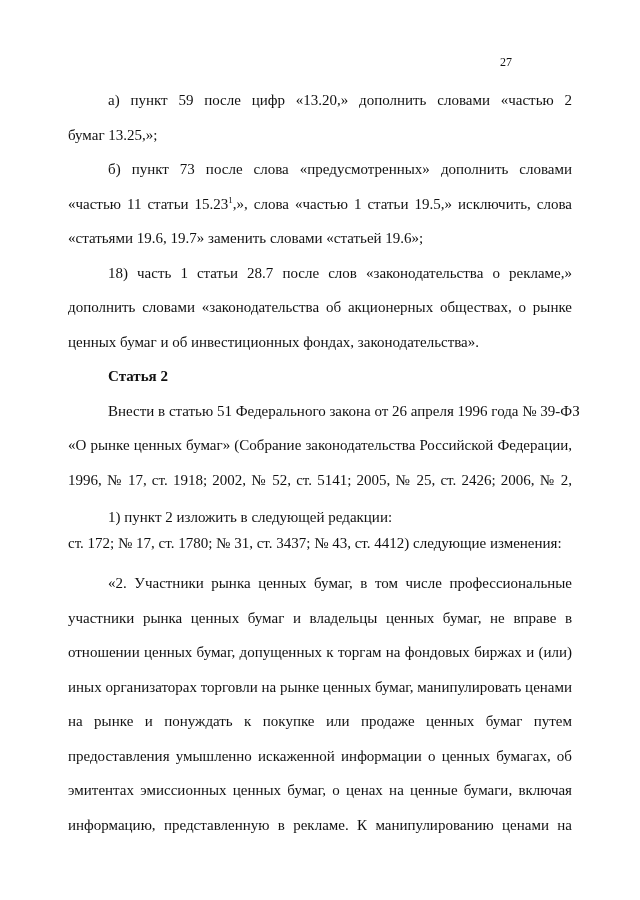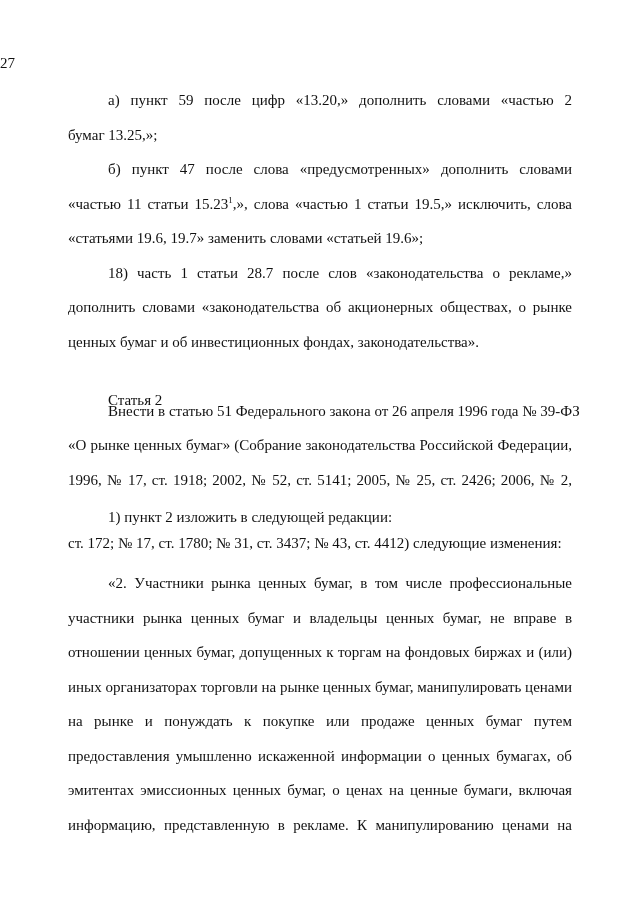--- a/index.html
+++ b/index.html
@@ -1,36 +1,36 @@
 <!DOCTYPE html>
 <html><head>
   <meta charset="utf-8">
   <style>
     html, body { margin: 0; padding: 0; background: #ffffff; }
     body { width: 640px; height: 900px; position: relative; overflow: hidden;
            font-family: "Liberation Serif", "DejaVu Serif", serif; color: #111; }
-    .page-number { position: absolute; top: 55px; left: 0; width: 512px; text-align: left;
-                   font-size: 15px; }
+    .page-number { position: absolute; top: 55px; left: 0; width: 512px; text-align: right;
+                   font-size: 12px; }
     .line { position: absolute; left: 68px; width: 504px; font-size: 15px; line-height: 18px;
             white-space: nowrap; }
     .just { text-align: justify; text-align-last: justify; }
     .indent { left: 108px; width: 464px; }
-    .bold { font-weight: normal; margin-top: 24px; }
+    .bold { font-weight: bold; }
     sup { font-size: 9px; line-height: 0; vertical-align: 6px; }
   </style>
 </head>
 <body>
 
 <div>
   <div class="page-number">27</div>
 
   <div class="line indent just" style="top:91px">а) пункт 59 после цифр «13.20,» дополнить словами «частью 2</div>
   <div class="line" style="top:126px">бумаг 13.25,»;</div>
 
-  <div class="line indent just" style="top:160px">б) пункт 47 после слова «предусмотренных» дополнить словами</div>
+  <div class="line indent just" style="top:160px">б) пункт 73 после слова «предусмотренных» дополнить словами</div>
   <div class="line just" style="top:195px"><span>«частью 11 статьи 15.23</span><sup>1</sup><span>,», слова «частью 1 статьи 19.5,» исключить, слова</span></div>
   <div class="line" style="top:229px">«статьями 19.6, 19.7» заменить словами «статьей 19.6»;</div>
 
   <div class="line indent just" style="top:264px">18) часть 1 статьи 28.7 после слов «законодательства о рекламе,»</div>
   <div class="line just" style="top:298px">дополнить словами «законодательства об акционерных обществах, о рынке</div>
   <div class="line" style="top:333px">ценных бумаг и об инвестиционных фондах, законодательства».</div>
 
   <div class="line indent bold" style="top:367px">Статья 2</div>
 
   <div class="line indent just" style="top:402px">Внести в статью 51 Федерального закона от 26 апреля 1996 года № 39-ФЗ</div>

